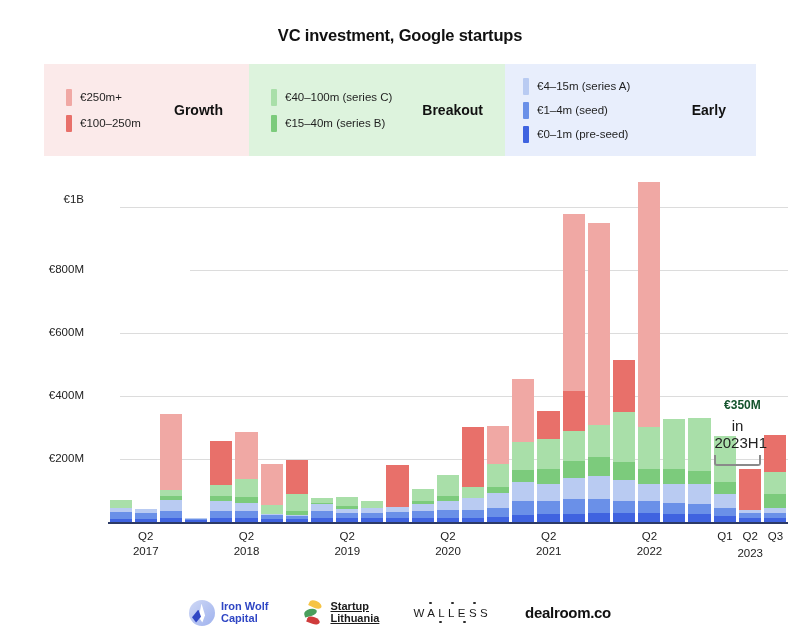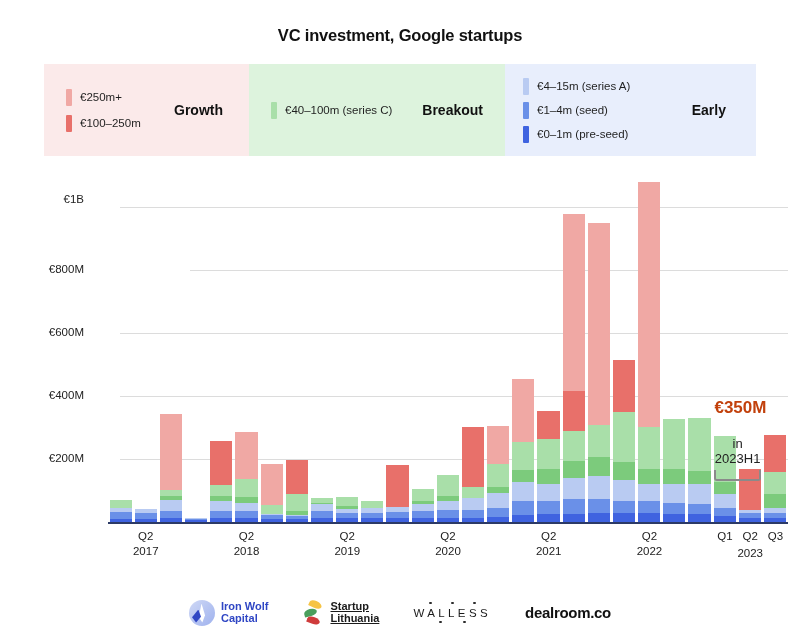--- a/index.html
+++ b/index.html
@@ -51,22 +51,22 @@
 
   
   .xaxis { position: absolute; left: 108px; top: 530px; width: 680px; height: 44px; }
   .xtick { position: absolute; text-align: center; font-size: 11.5px; color: #222; }
   .xtick .q { display: block; }
   .xtick .yr { display: block; margin-top: 3px; }
   .xyear-group { position: absolute; text-align: center; font-size: 11.5px; color: #222; }
 
   
   .annotation { position: absolute; }
-  .anno-value { font-size: 17px; font-weight: bold; color: #c2410c; text-align: left; }
-  .anno-sub { font-size: 13px; color: #222; text-align: center; margin-top: 18px; }
+  .anno-value { font-size: 12px; font-weight: bold; color: #14532d; text-align: right; }
+  .anno-sub { font-size: 15px; color: #222; text-align: center; margin-top: 5px; }
   .anno-bracket { margin-top: 4px; height: 11px; border: 2px solid #8a8a8a; border-top: none; border-radius: 0 0 3px 3px; }
 
   
   .footer { position: absolute; left: 0; top: 586px; width: 800px; height: 53px;
             display: flex; align-items: center; justify-content: center; gap: 34px; }
   .logo { display: flex; align-items: center; gap: 6px; }
   .logo-text { font-size: 11px; line-height: 1.05; font-weight: bold; }
 
   .iwc-mark { width: 26px; height: 26px; border-radius: 50%;
               background: linear-gradient(135deg,#cfd8f5 0%,#9fb2ee 100%);
@@ -111,20 +111,24 @@
             <span class="legend-label">€100–250m</span>
           </div>
         </div>
         <div class="legend-stage">Growth</div>
       </div>
       <div class="legend-group breakout" style="background: rgb(221, 243, 221);">
         <div class="legend-items">
           <div class="legend-row">
             <span class="swatch" style="background: rgb(169, 223, 169);"></span>
             <span class="legend-label">€40–100m (series C)</span>
+          </div>
+          <div class="legend-row">
+            <span class="swatch" style="background: rgb(124, 203, 124);"></span>
+            <span class="legend-label">€15–40m (series B)</span>
           </div>
         </div>
         <div class="legend-stage">Breakout</div>
       </div>
       <div class="legend-group early" style="background: rgb(232, 238, 252);">
         <div class="legend-items">
           <div class="legend-row">
             <span class="swatch" style="background: rgb(185, 203, 242);"></span>
             <span class="legend-label">€4–15m (series A)</span>
           </div>

